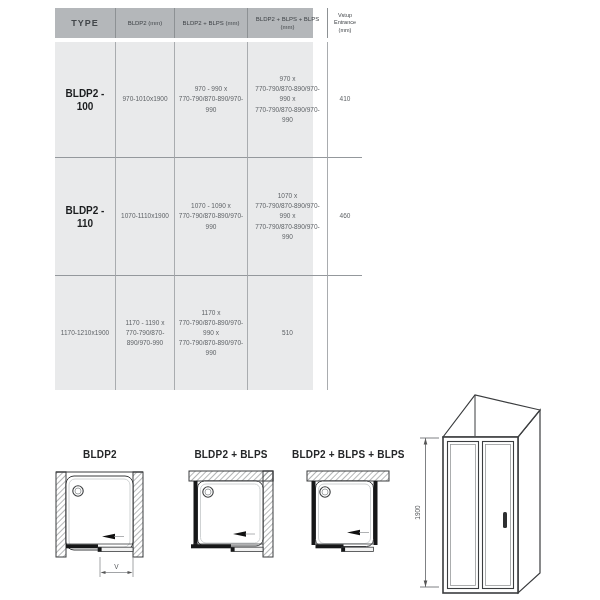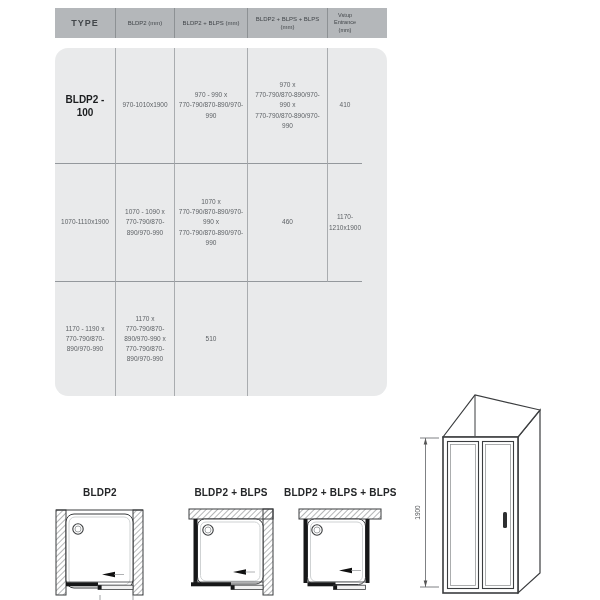--- a/index.html
+++ b/index.html
@@ -1,52 +1,52 @@
 <!DOCTYPE html>
 <html><head>
 <meta charset="utf-8">
 <style>
   html,body{margin:0;padding:0;}
   body{
     width:600px;height:600px;position:relative;background:#ffffff;
     font-family:"Liberation Sans", sans-serif;overflow:hidden;
   }
   
-  .spec-table{position:absolute;left:55px;top:8px;width:332px;}
+  .spec-table{position:absolute;left:55px;top:8px;width:258px;}
   .thead,.tbody{display:grid;grid-template-columns:61px 59px 73px 80px 34px;}
   .thead{background:#b4b7ba;height:30px;}
   .th{
     display:flex;align-items:center;justify-content:center;text-align:center;
     font-size:6px;color:#42464a;border-right:1px solid #8d9194;
     padding:1px 2px;line-height:1.35;box-sizing:border-box;
   }
   .th:last-child{border-right:none;}
   .th.type-h{font-size:9px;font-weight:600;letter-spacing:1px;}
   .th.entrance-h{font-size:5.5px;white-space:pre-line;}
-  .tbody{margin-top:10px;background:#e9eaeb;grid-template-rows:116px 118px 114px;border-radius:13px;}
+  .tbody{margin-top:4px;background:#e9eaeb;grid-template-rows:116px 118px 114px;}
   .td{
     display:flex;align-items:center;justify-content:center;text-align:center;
     font-size:6.5px;color:#5e6266;line-height:1.55;
     border-right:1px solid #a9acaf;border-bottom:1px solid #94989c;
     padding:0 2px;box-sizing:border-box;
   }
   .td:nth-child(5n){border-right:none;}
   .td:nth-child(n+11){border-bottom:none;}
   .td.type-cell{font-size:10px;font-weight:bold;color:#1a1c1e;line-height:1.3;}
   .pre{white-space:pre-line;}
   
   .diagram{position:absolute;width:110px;text-align:center;}
   .diagram .dlabel{
     font-size:10px;font-weight:700;color:#242628;white-space:nowrap;
-    height:13px;line-height:13px;letter-spacing:.2px;margin-top:38px;
+    height:13px;line-height:13px;letter-spacing:.2px;
   }
   .diagram svg{display:block;margin-top:6px;}
   .d1{left:45px;top:448px;}
   .d2{left:176px;top:448px;}
-  .d3{left:284px;top:448px;}
+  .d3{left:292px;top:448px;}
   .elevation{position:absolute;left:413px;top:388px;}
   svg{shape-rendering:geometricPrecision;}
 </style>
 </head>
 <body>
 
 <div class="spec-table">
   <div class="thead">
     <div class="th type-h">TYPE</div>
     <div class="th">BLDP2 (mm)</div>
@@ -59,20 +59,21 @@
   <div class="tbody">
     <div class="td type-cell">BLDP2 - 100</div>
     <div class="td">970-1010x1900</div>
     <div class="td pre">970 - 990 x
 770-790/870-890/970-990</div>
     <div class="td pre">970 x
 770-790/870-890/970-990 x
 770-790/870-890/970-990</div>
     <div class="td">410</div>
 
+    <div class="td type-cell">BLDP2 - 110</div>
     <div class="td">1070-1110x1900</div>
     <div class="td pre">1070 - 1090 x
 770-790/870-890/970-990</div>
     <div class="td pre">1070 x
 770-790/870-890/970-990 x
 770-790/870-890/970-990</div>
     <div class="td">460</div>
 
     <div class="td">1170-1210x1900</div>
     <div class="td pre">1170 - 1190 x

